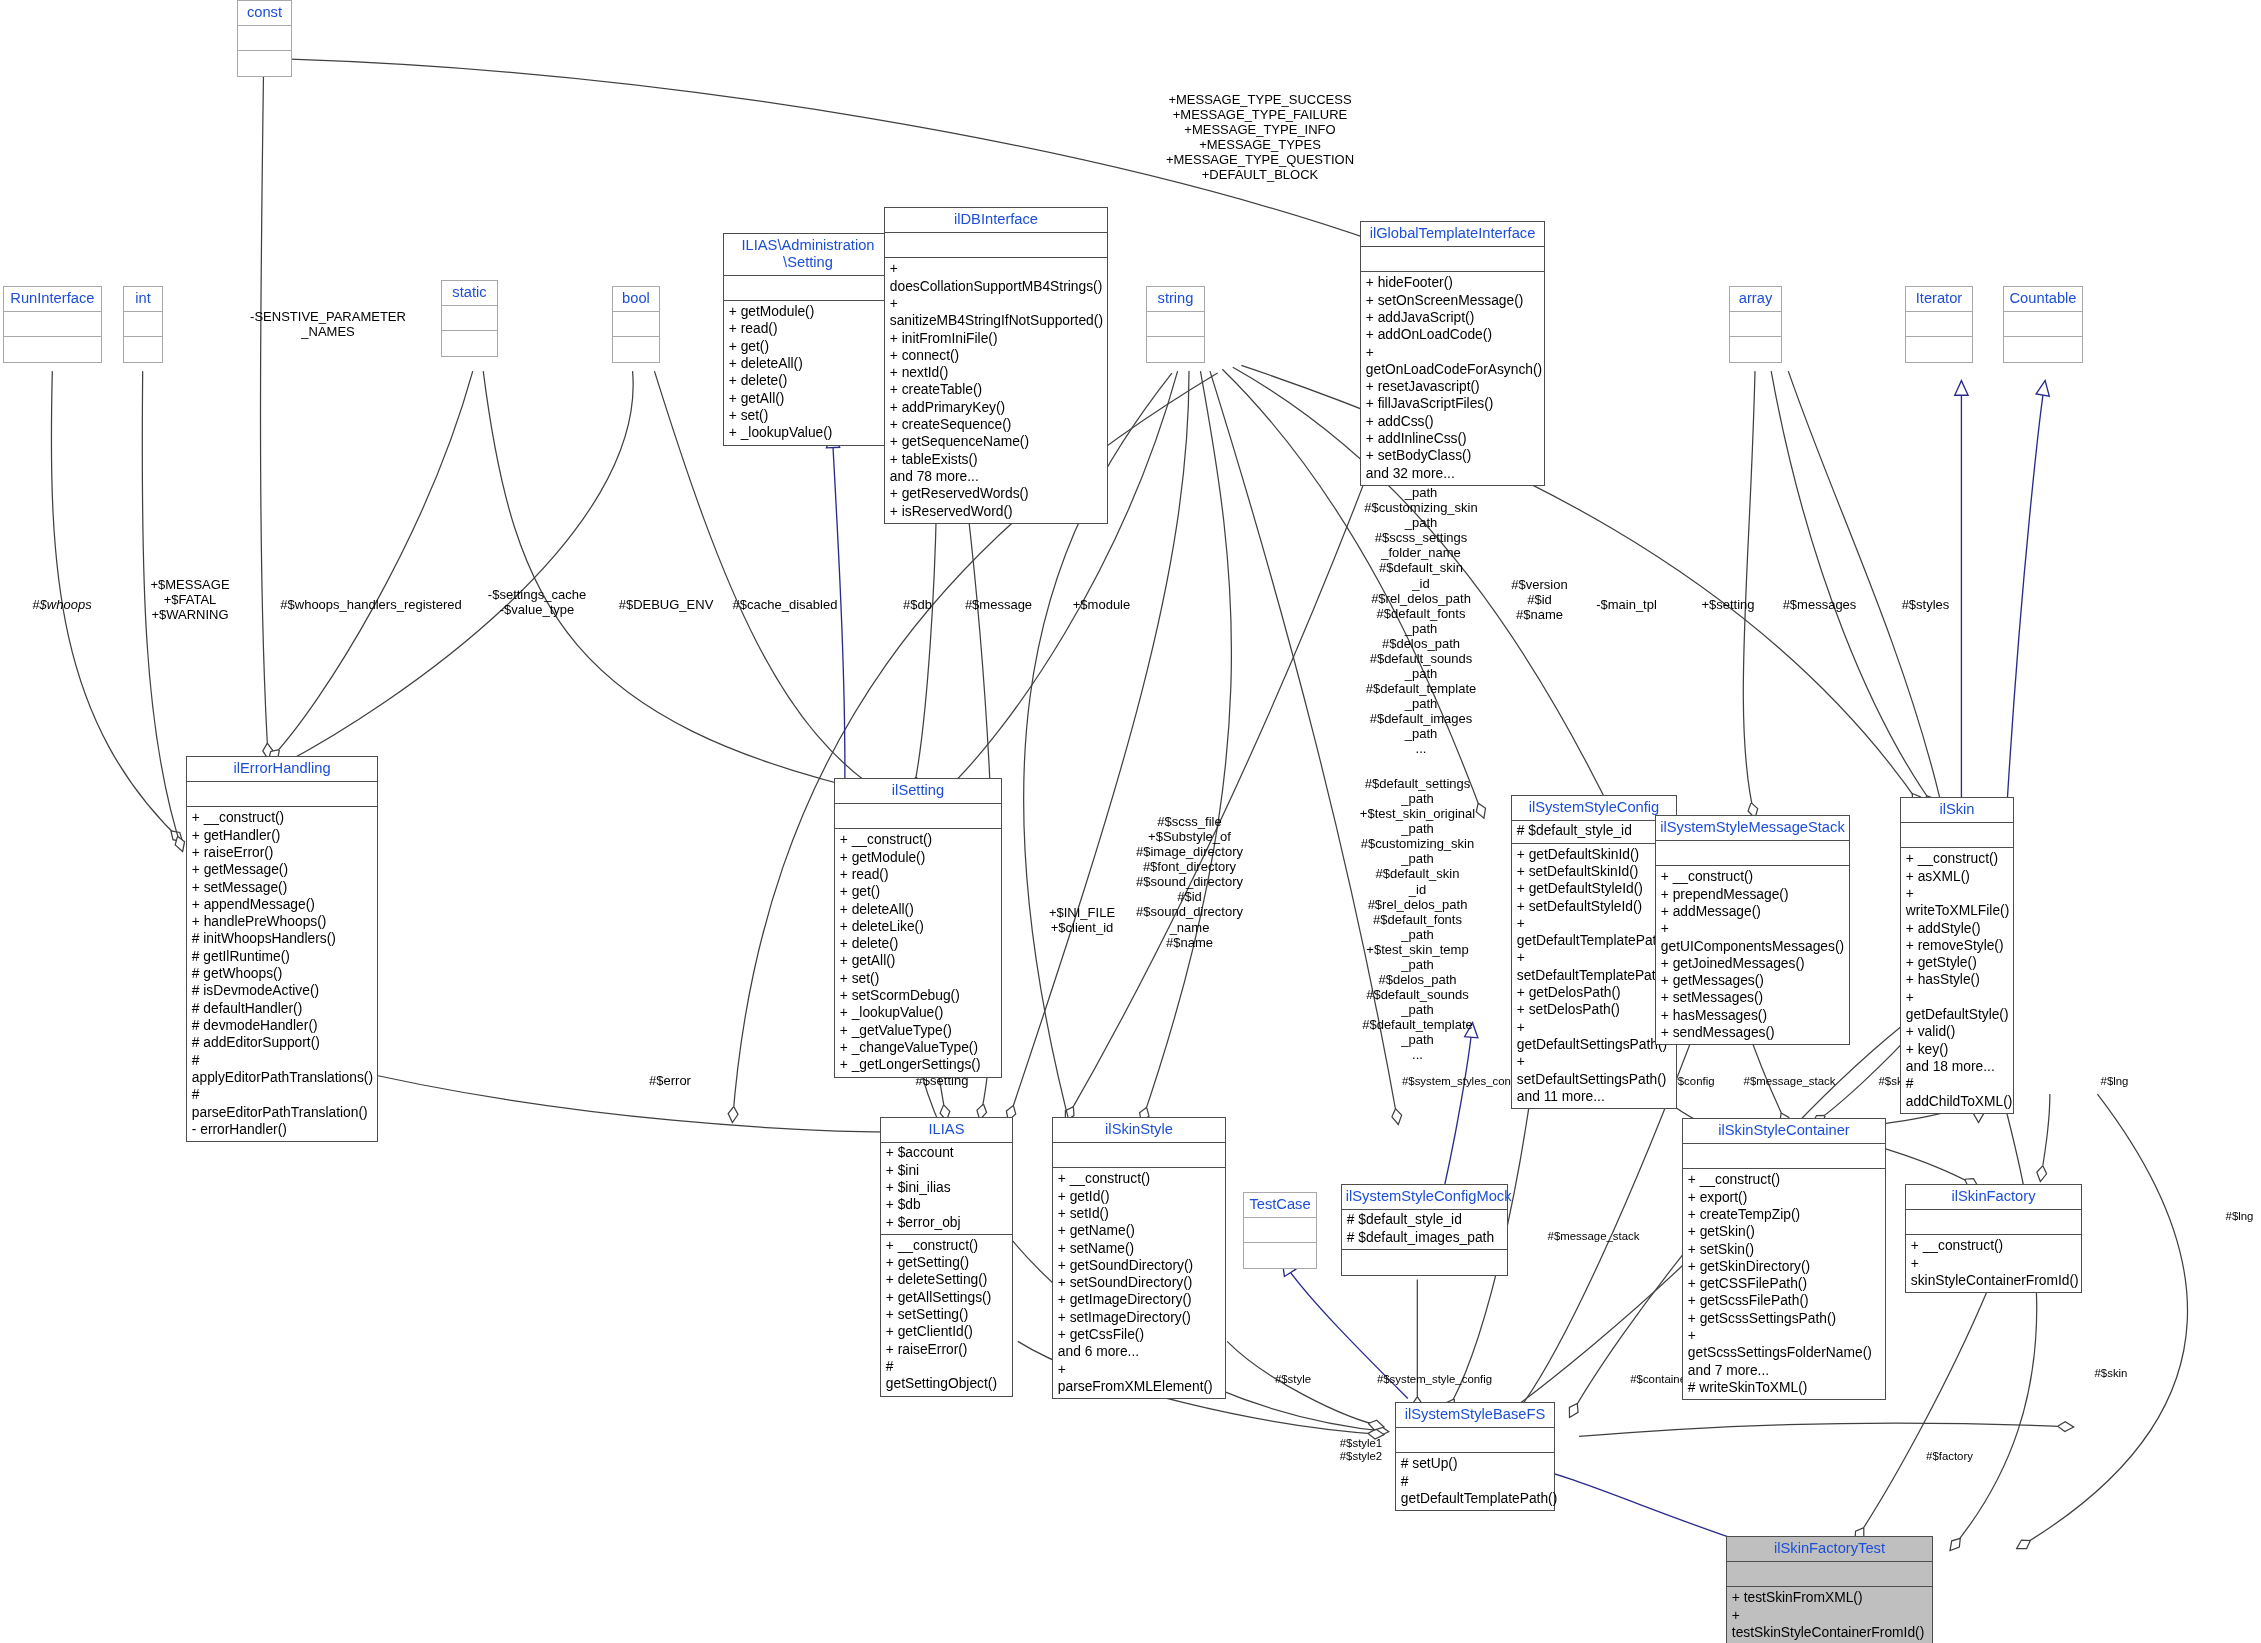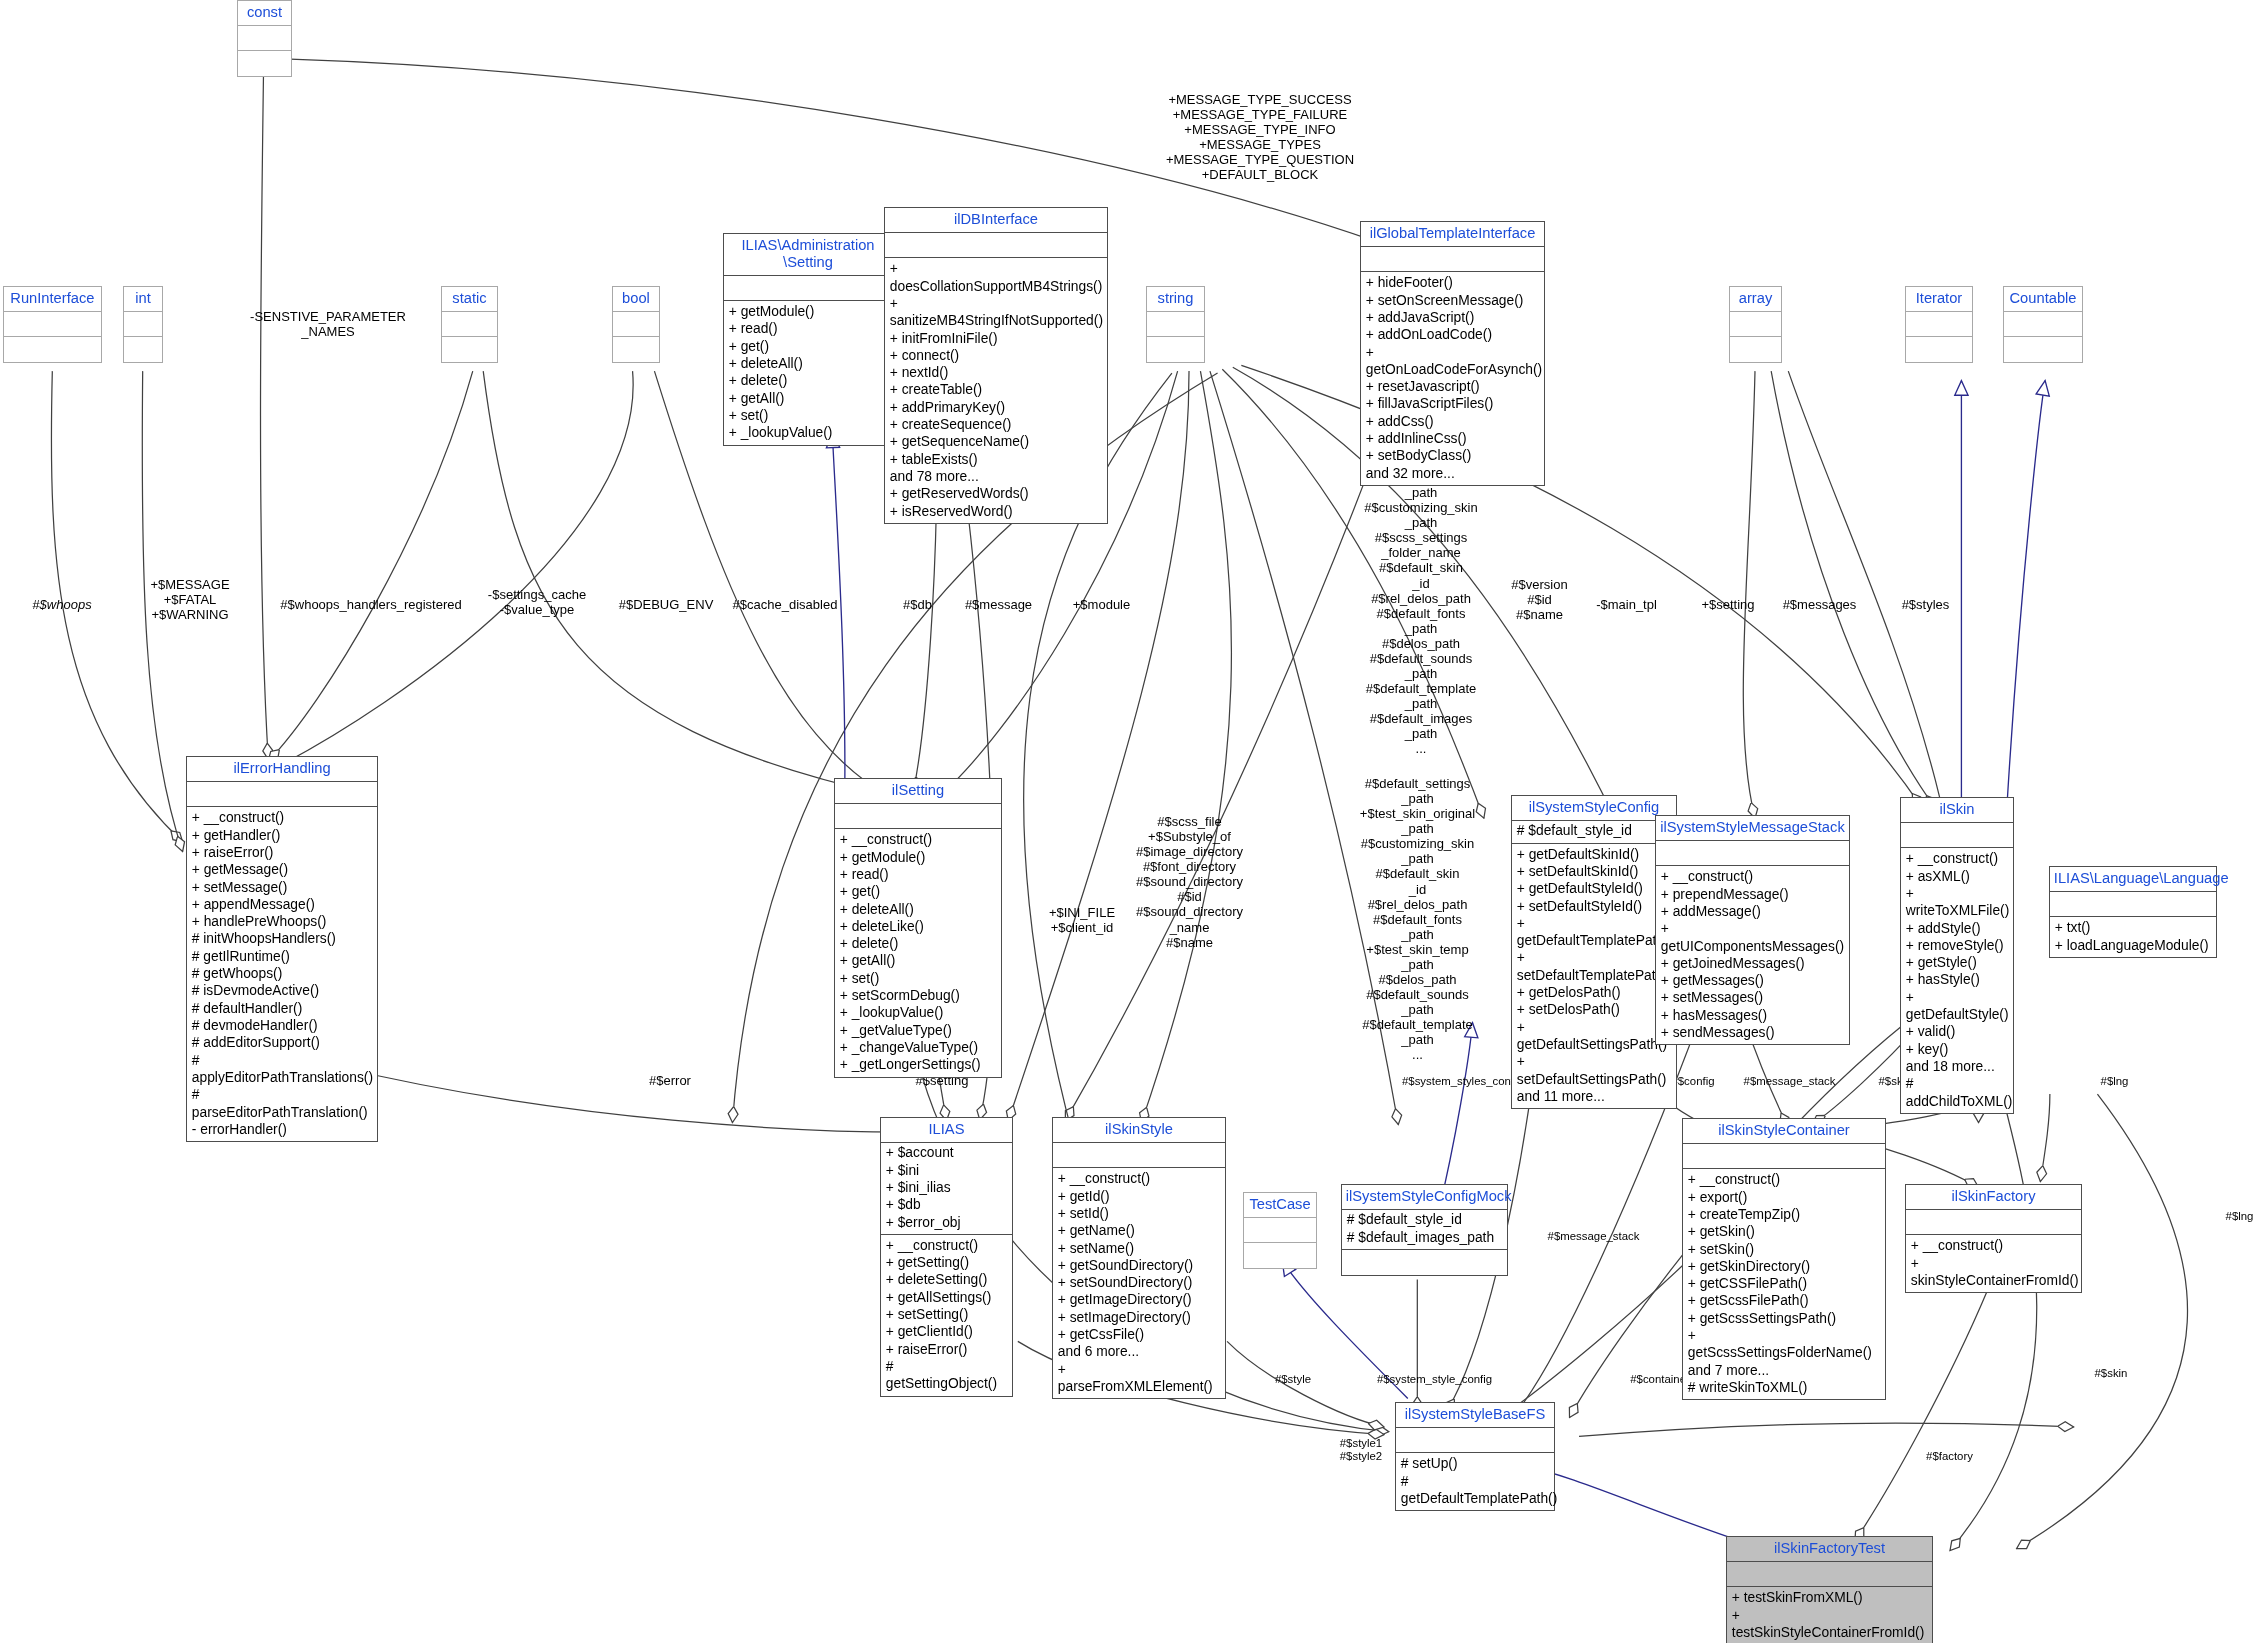--- a/index.html
+++ b/index.html
@@ -187,21 +187,21 @@
     <div class="attrs sep empty"></div>
     <div class="ops sep empty"></div>
   </div>
 
   <div class="uml thin" style="left:123px; top:286px; width:40px;">
     <div class="title">int</div>
     <div class="attrs sep empty"></div>
     <div class="ops sep empty"></div>
   </div>
 
-  <div class="uml thin" style="left:441px; top:286px; width:57px;">
+  <div class="uml thin" style="left:441px; top:280px; width:57px;">
     <div class="title">static</div>
     <div class="attrs sep empty"></div>
     <div class="ops sep empty"></div>
   </div>
 
   <div class="uml thin" style="left:612px; top:286px; width:48px;">
     <div class="title">bool</div>
     <div class="attrs sep empty"></div>
     <div class="ops sep empty"></div>
   </div>
@@ -359,26 +359,20 @@
 + removeStyle()
 + getStyle()
 + hasStyle()
 + getDefaultStyle()
 + valid()
 + key()
 and 18 more...
 # addChildToXML()</div>
   </div>
 
-  <div class="uml" style="left:2049px; top:866px; width:168px;">
-    <div class="title">ILIAS\Language\Language</div>
-    <div class="attrs sep empty"></div>
-    <div class="ops sep">+ txt()
-+ loadLanguageModule()</div>
-  </div>
 
   <div class="uml" style="left:880px; top:1117px; width:133px;">
     <div class="title">ILIAS</div>
     <div class="attrs sep">+ $account
 + $ini
 + $ini_ilias
 + $db
 + $error_obj</div>
     <div class="ops sep">+ __construct()
 + getSetting()

